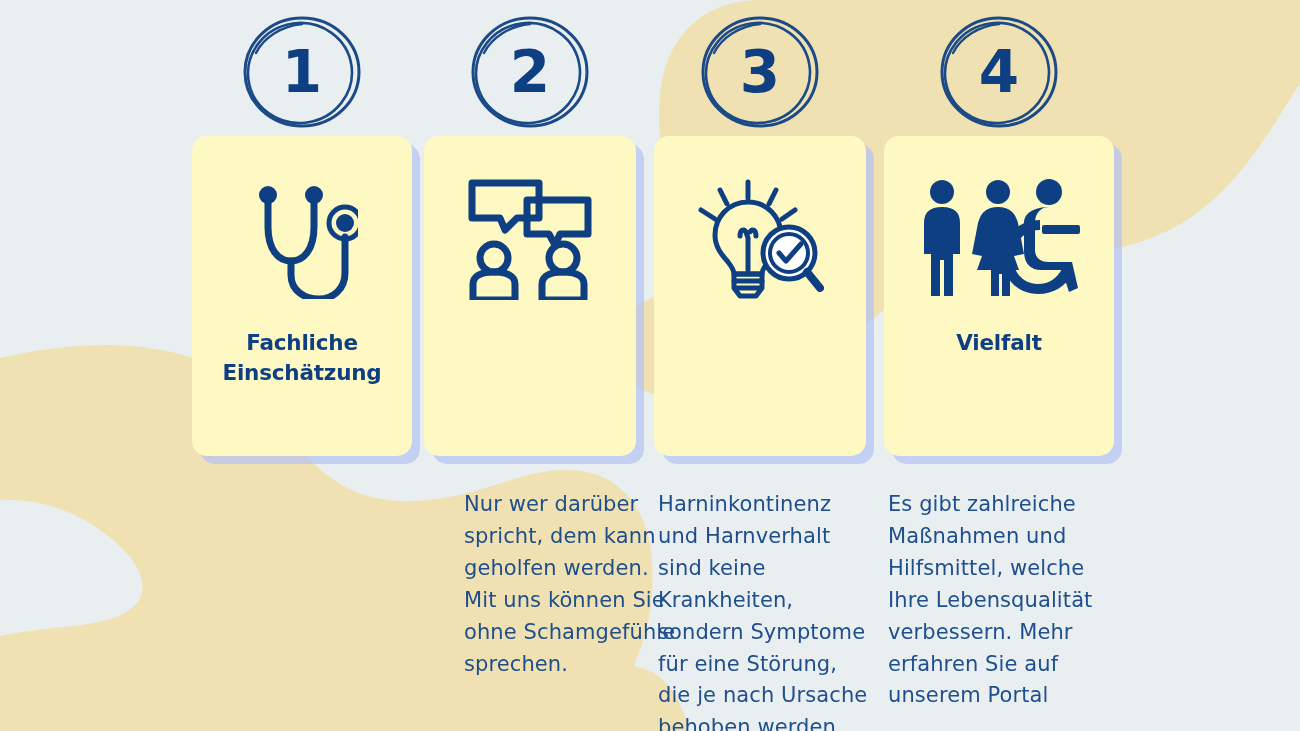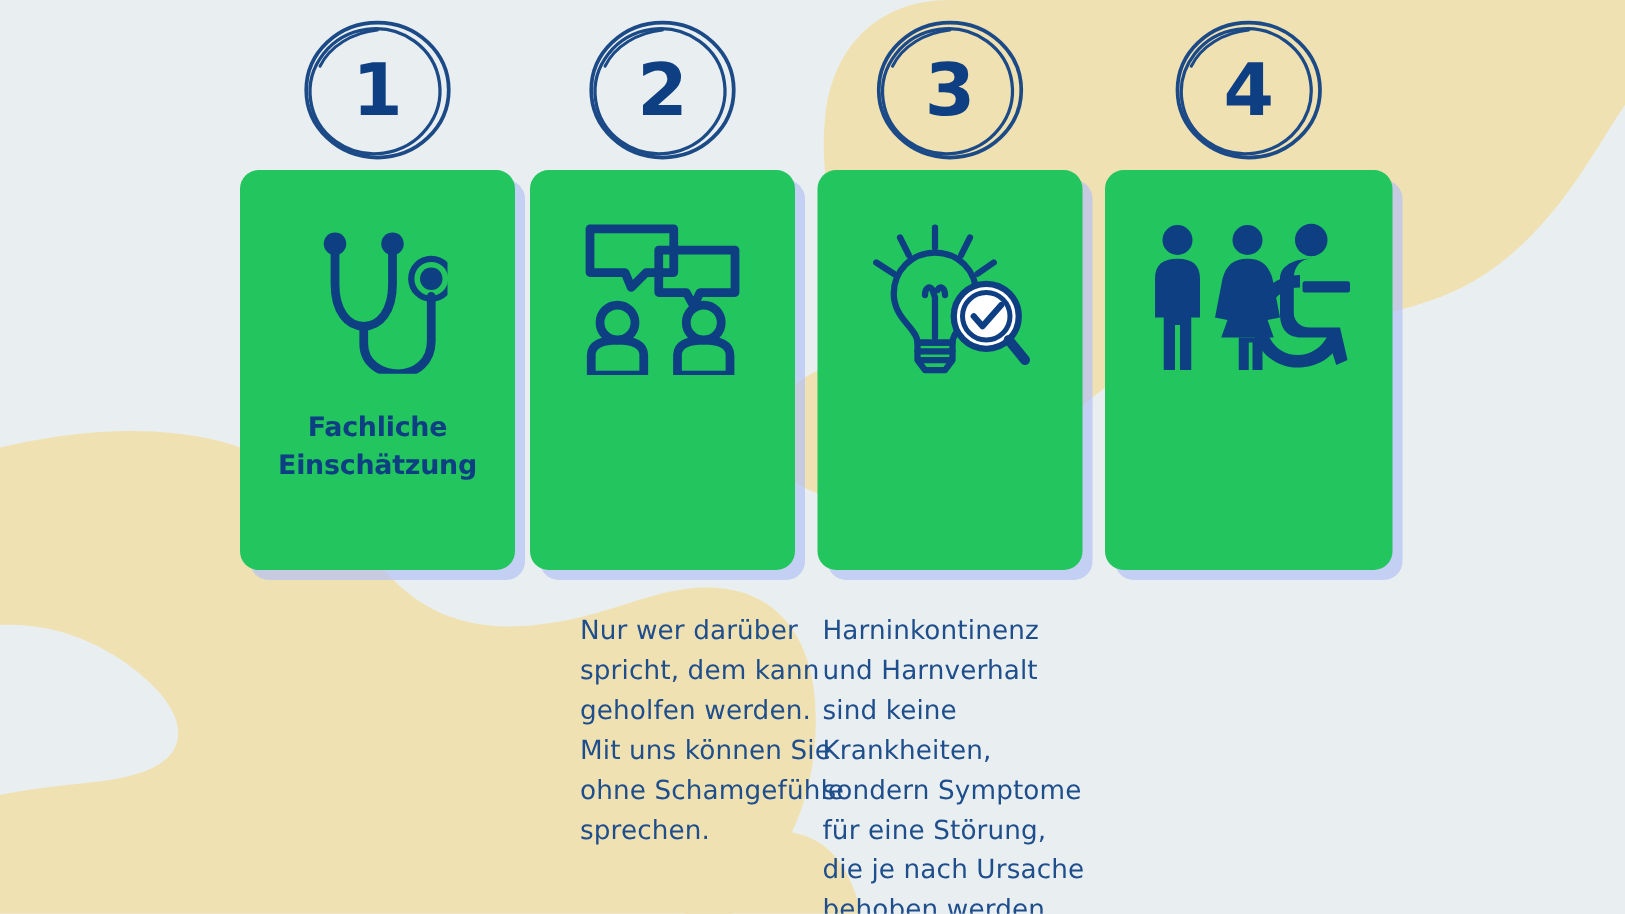--- a/index.html
+++ b/index.html
@@ -33,21 +33,21 @@
   .badge-num{
     position:absolute;top:14px;left:0;width:100%;height:116px;
     display:flex;align-items:center;justify-content:center;
     font-size:58px;font-weight:bold;color:#0d3f82;
     letter-spacing:0;line-height:1;z-index:5;
     font-family:"DejaVu Sans","Liberation Sans",sans-serif;
   }
 
   .card{
     position:absolute;top:136px;left:0;width:100%;height:320px;
-    background:#22c55e;border-radius:15px;
+    background:#fef9c3;border-radius:15px;
     box-shadow:8px 8px 0 0 rgba(179,194,245,.70);
     z-index:3;
   }
   .card-icon{
     position:absolute;left:0;top:28px;width:100%;height:150px;
     display:flex;align-items:center;justify-content:center;
   }
   .card-icon svg{display:block;}
   .card-title{
     position:absolute;left:8px;right:8px;top:192px;
@@ -227,20 +227,22 @@
               <path d="M84 29 C73 29 67 34 64 45 L58 76 L68 78 L63 92 L105 92 L100 78 L110 76 L104 45 C101 34 95 29 84 29 Z"></path>
               <path d="M77 92 L77 118 L85 118 L85 96 L88 96 L88 118 L96 118 L96 92 Z"></path>
 
               <circle cx="135" cy="14" r="13"></circle>
               <path d="M135 29 C127 29 121 35 121 45 L121 72 C121 79 126 84 134 84 L158 84 L164 110 L155 114 L148 92 L127 92 C116 92 110 85 110 73 L110 45 C110 34 122 29 135 29 Z"></path>
               <rect x="128" y="47" width="38" height="9" rx="2"></rect>
               <path d="M126 42 C103 42 88 60 88 80 C88 100 104 116 124 116 C140 116 152 108 158 96 L148 91 C143 100 135 106 124 106 C110 106 99 95 99 80 C99 65 110 52 126 52 Z"></path>
             </g>
           </svg>
         </div>
+        <div class="card-title">Vielfalt</div>
       </div>
     </div>
   </div>
 
   <div class="body-text t2">Nur wer darüber spricht, dem kann geholfen werden. Mit uns können Sie ohne Schamgefühle sprechen.</div>
   <div class="body-text t3">Harninkontinenz und Harnverhalt sind keine Krankheiten, sondern Symptome für eine Störung, die je nach Ursache behoben werden können.</div>
+  <div class="body-text t4">Es gibt zahlreiche Maßnahmen und Hilfsmittel, welche Ihre Lebensqualität verbessern. Mehr erfahren Sie auf unserem Portal</div>
 
 </div>
 
 </body></html>

